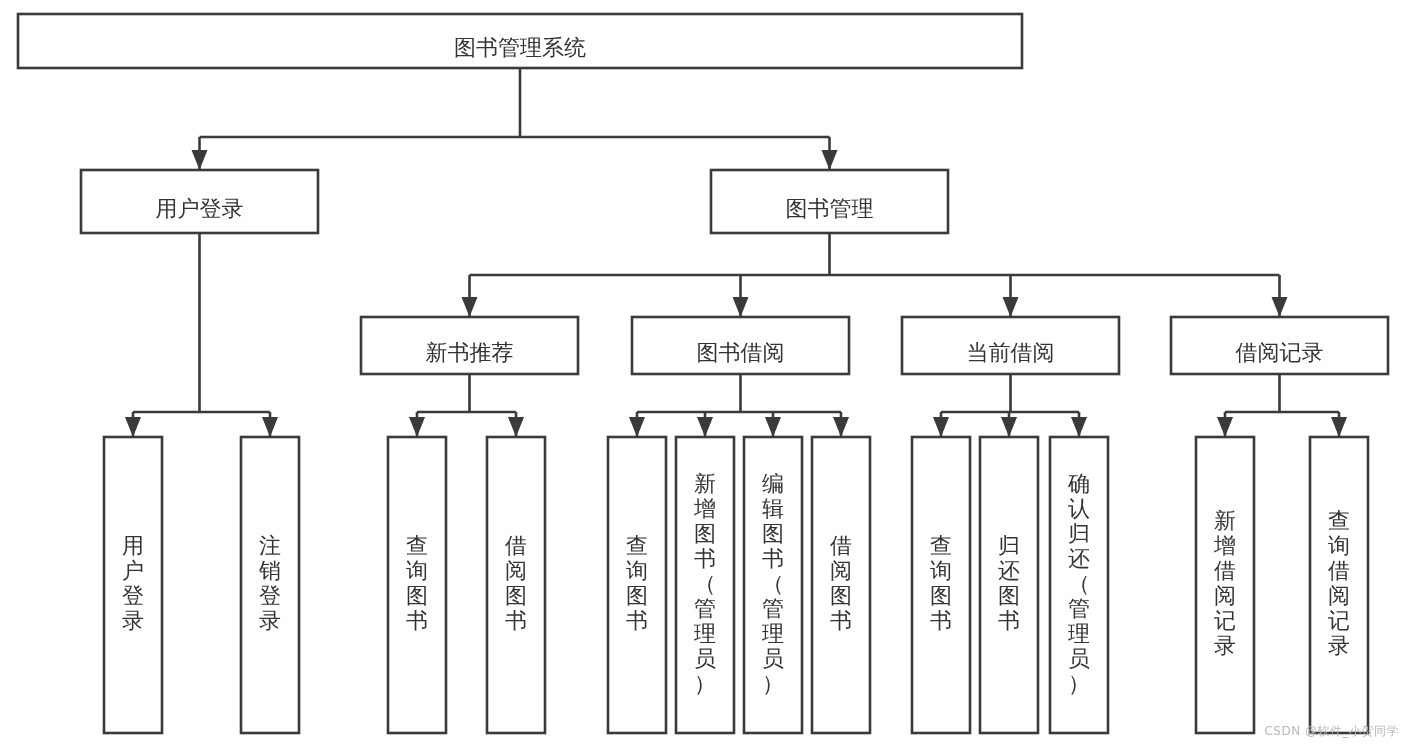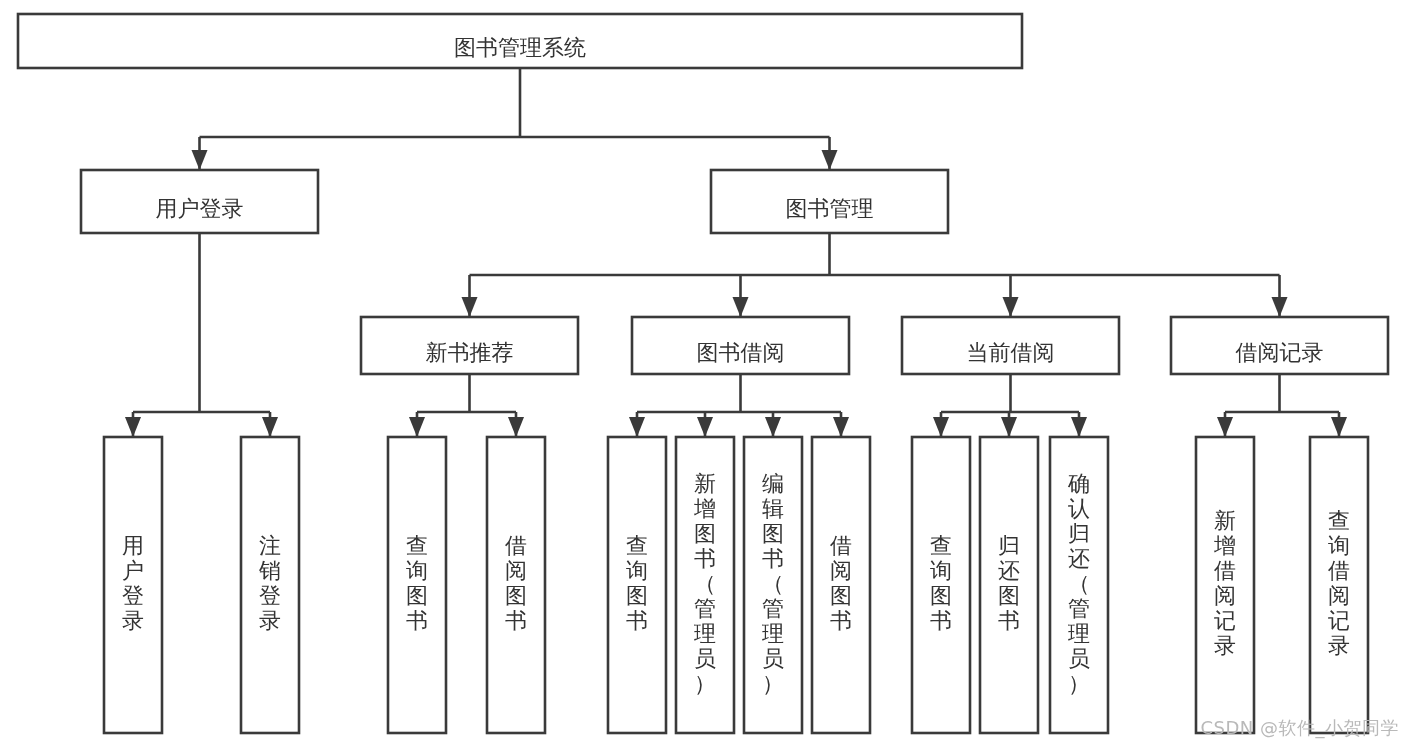--- a/index.html
+++ b/index.html
@@ -46,21 +46,21 @@
   }
   .edge-arrow {
     fill: #3a3a3a;
     stroke: none;
   }
   .watermark {
     position: absolute;
     right: 6px;
     bottom: 7px;
     font-family: "DejaVu Sans", "Liberation Sans", sans-serif;
-    font-size: 18px;
+    font-size: 12px;
     color: #b9b9b9;
     white-space: nowrap;
     user-select: none;
     letter-spacing: 0.5px;
   }
 </style>
 </head>
 <body>
 
 <div id="diagram-root">

